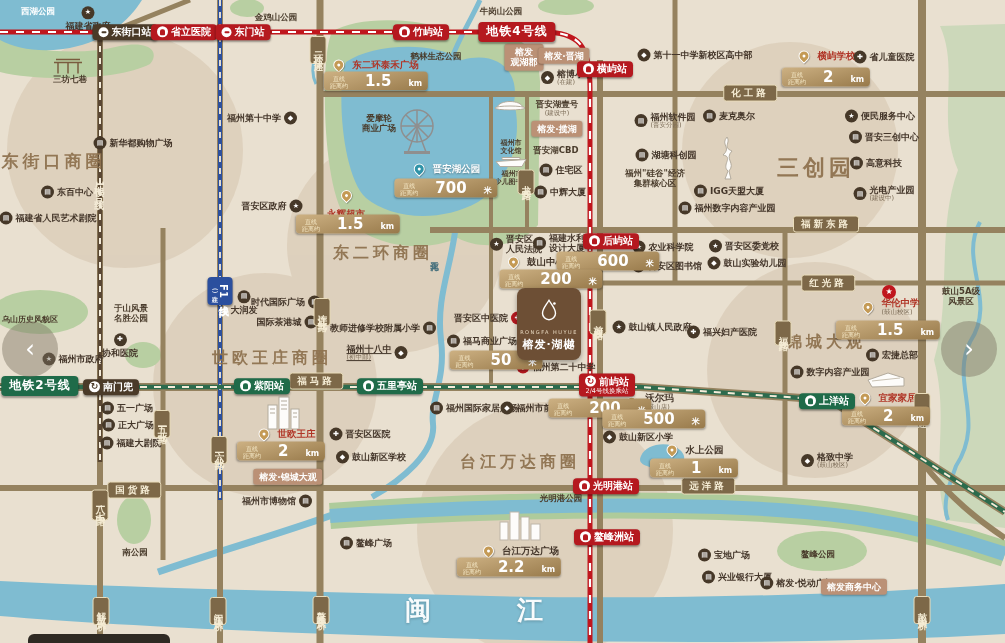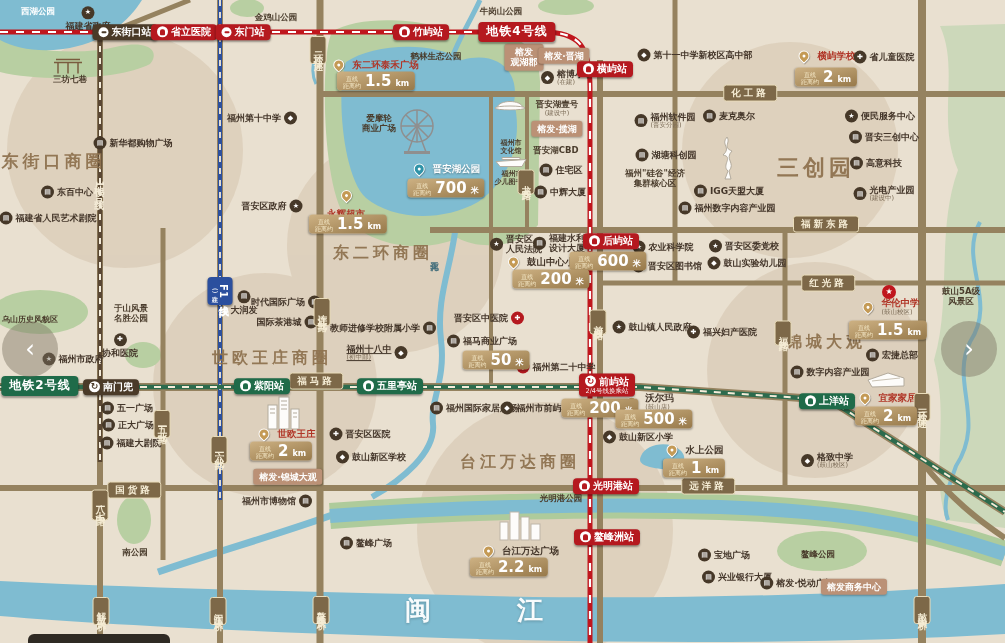--- a/index.html
+++ b/index.html
@@ -24,21 +24,21 @@
 .sticon.train::after{content:"";width:5px;height:6px;border-radius:2px 2px 1px 1px;background:var(--bc)}
 .sticon.metro{width:10px;height:10px}
 .sticon.metro::after{content:"";width:5px;height:2px;background:var(--bc);border-radius:1px}
 .sticon.xfer::after{content:"↻";color:var(--bc);font-size:9px;font-weight:bold;line-height:1}
 
 .road{background:#7d6848;color:#f5ecd4;border:1px solid #e9dcba;font-size:9.5px;font-weight:bold;
   padding:2px 7px;border-radius:3px;letter-spacing:3px;z-index:4}
 .road.v{padding:7px 2px}
 
 .dist{background:linear-gradient(165deg,#cdb183,#97794a);color:#fff;border-radius:4px;
-  padding:2px 6px;gap:4px;z-index:5;box-shadow:0 1px 2px rgba(0,0,0,.3)}
+  padding:2px 6px;gap:17px;z-index:5;box-shadow:0 1px 2px rgba(0,0,0,.3)}
 .dpre{display:flex;flex-direction:column;font-size:6px;line-height:7px;color:#f3e6c4;text-align:center}
 .dval{font-size:15px;font-weight:bold;line-height:1}
 .dunit{font-size:8px;font-weight:bold;align-self:flex-end;margin-bottom:1px}
 
 .poi{gap:3px;font-size:9px;font-weight:600;color:#44362a}
 .poi.top{flex-direction:column;gap:2px}
 .picon{width:13px;height:13px;border-radius:50%;background:#463828;color:#fff;font-size:7px;
   display:inline-flex;align-items:center;justify-content:center;flex:none}
 .picon.icc-red{background:#b5191f}
 .pbody{display:flex;flex-direction:column;align-items:flex-start}
@@ -145,20 +145,30 @@
       <path d="M100,34 V462" stroke="#f4ecd9" stroke-width="2" stroke-dasharray="6 6"></path>
       <path d="M220,0 V500" stroke="#2b4f9e" stroke-width="4"></path>
       <path d="M220,0 V500" stroke="#f4ecd9" stroke-width="1.8" stroke-dasharray="6 6"></path>
       <path d="M0,387 H640 L830,400 L1005,512" stroke="#2c6b4d" stroke-width="4.5"></path>
       <path d="M0,387 H640 L830,400 L1005,512" stroke="#f4ecd9" stroke-width="2" stroke-dasharray="7 7"></path>
       <path d="M0,32 H542 C580,32 590,46 590,88 V643" stroke="#c0161d" stroke-width="5"></path>
       <path d="M0,32 H542 C580,32 590,46 590,88 V643" stroke="#fff" stroke-width="2.2" stroke-dasharray="8 8"></path>
     </g>
   </svg>
 
+  <div class="logo">
+    <span class="droplet">
+      <svg width="26" height="26" viewBox="0 0 24 24">
+          <path d="M12 3 C9 8 6 11 6 15 a6 6 0 0 0 12 0 C18 11 15 8 12 3 Z" fill="none" stroke="#fff" stroke-width="1.3"></path>
+          <circle cx="17" cy="6" r="1.2" fill="#fff"></circle>
+        </svg>
+    </span>
+    <span class="logo-en">RONGFA HUYUE</span>
+    <span class="logo-cn">榕发·湖樾</span>
+  </div>
 
   <div class="nav prev">
     <span>‹</span>
   </div>
   <div class="nav next">
     <span>›</span>
   </div>
 
   <div class="darkbox"></div>
 <div class="it station c-dark" style="left: 125px; top: 32px;">

